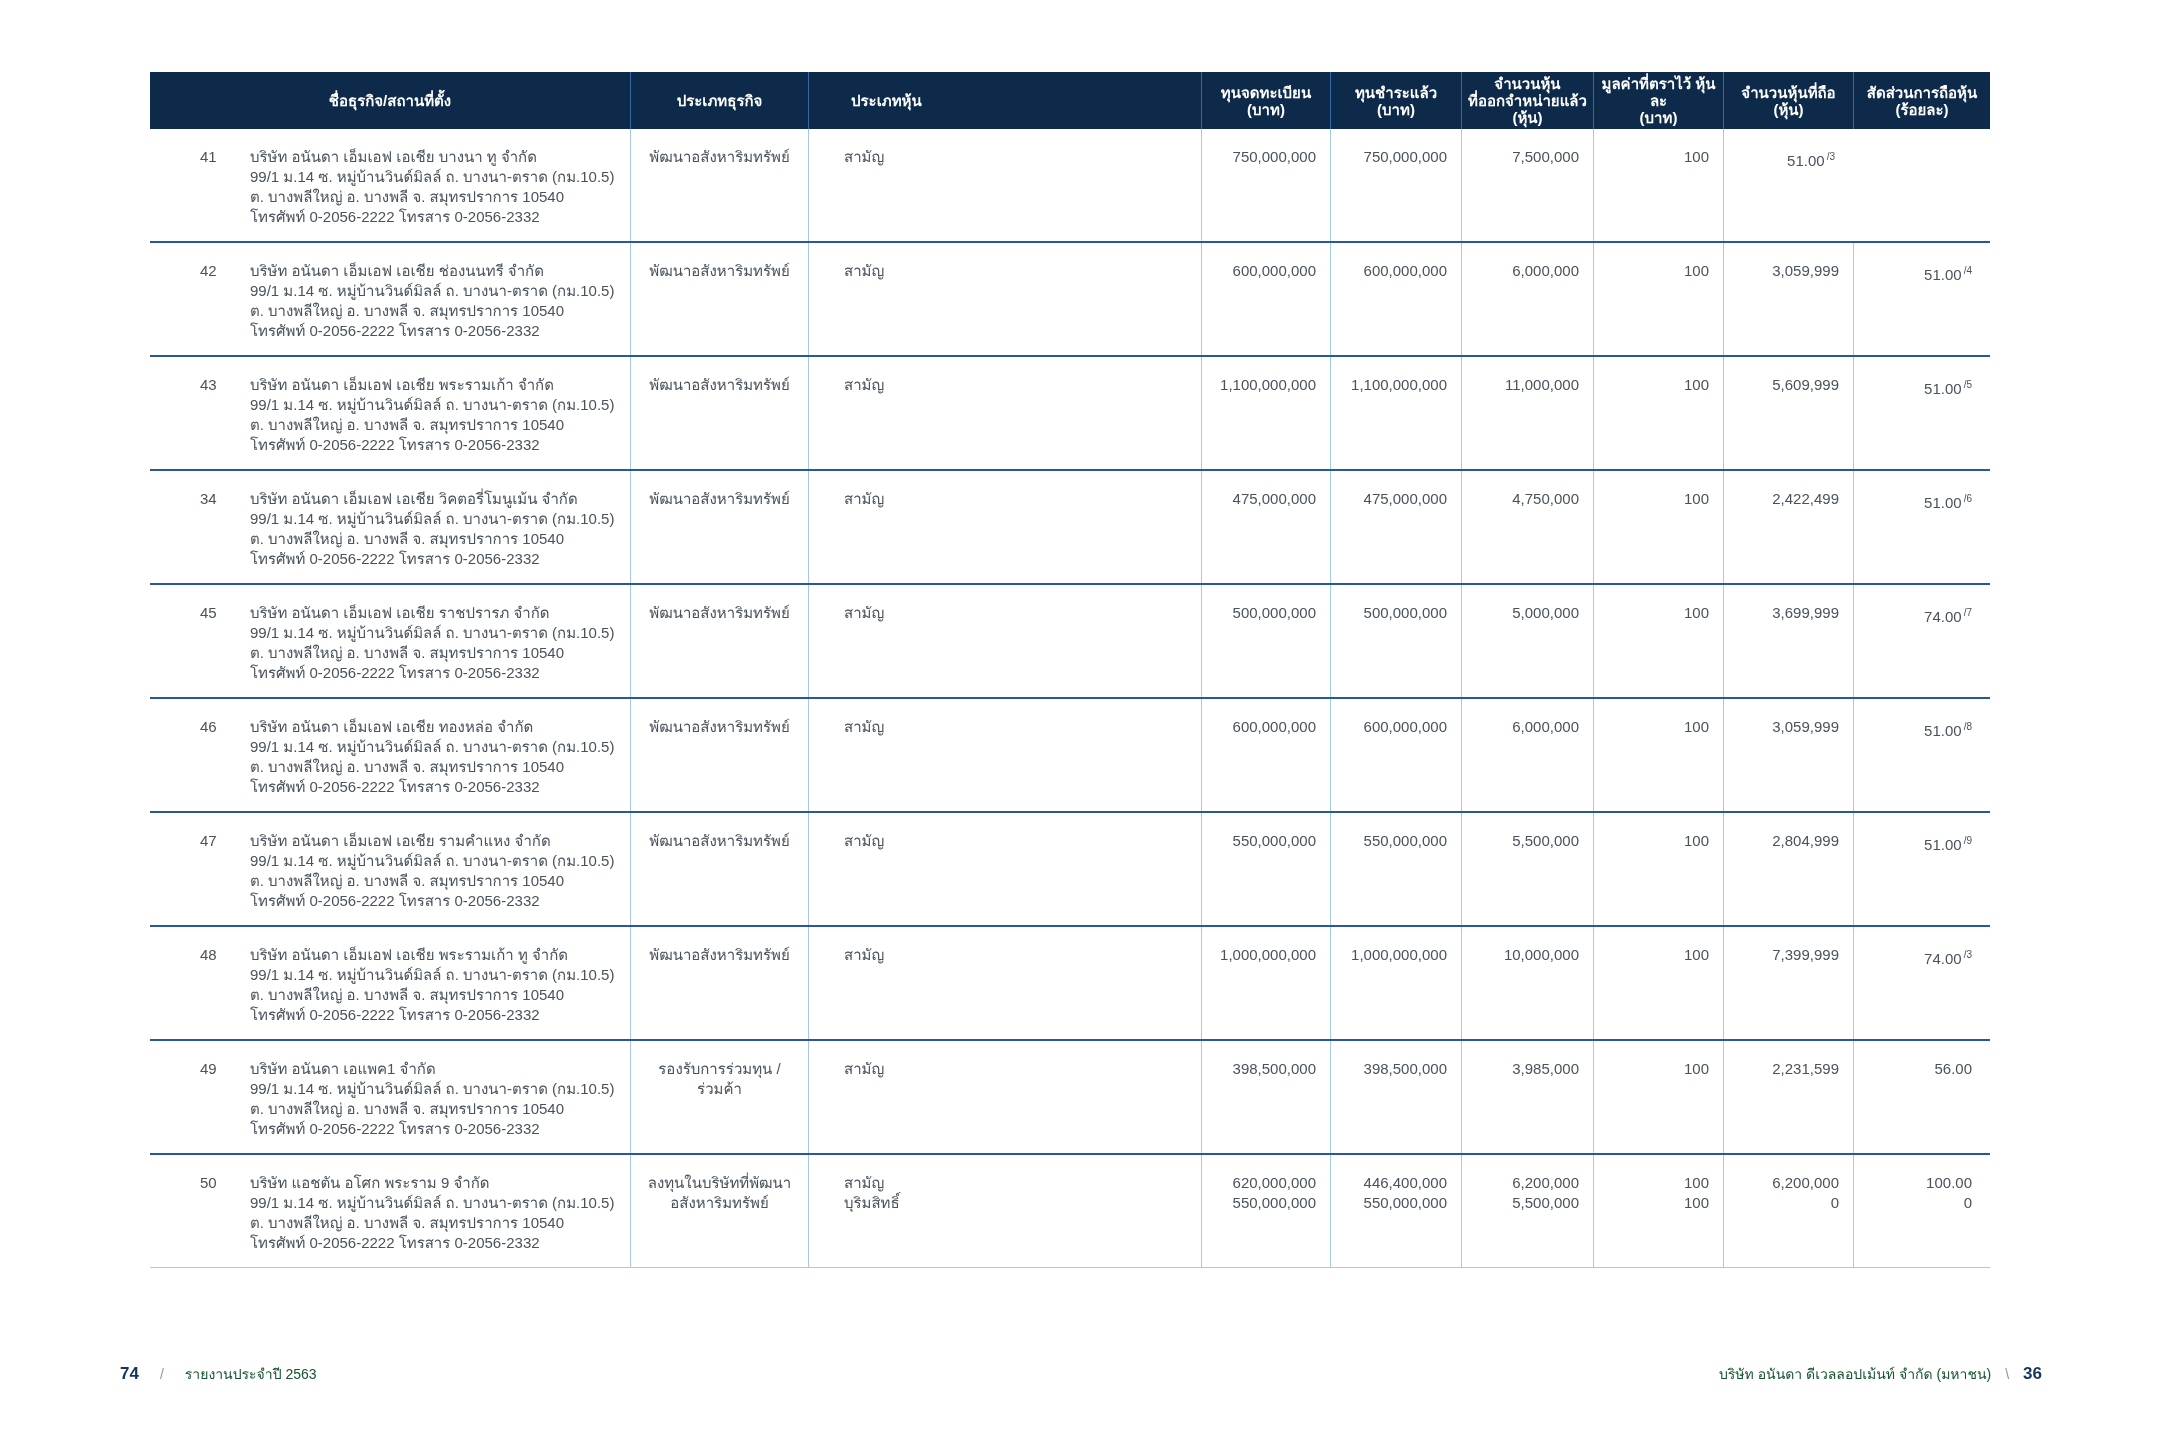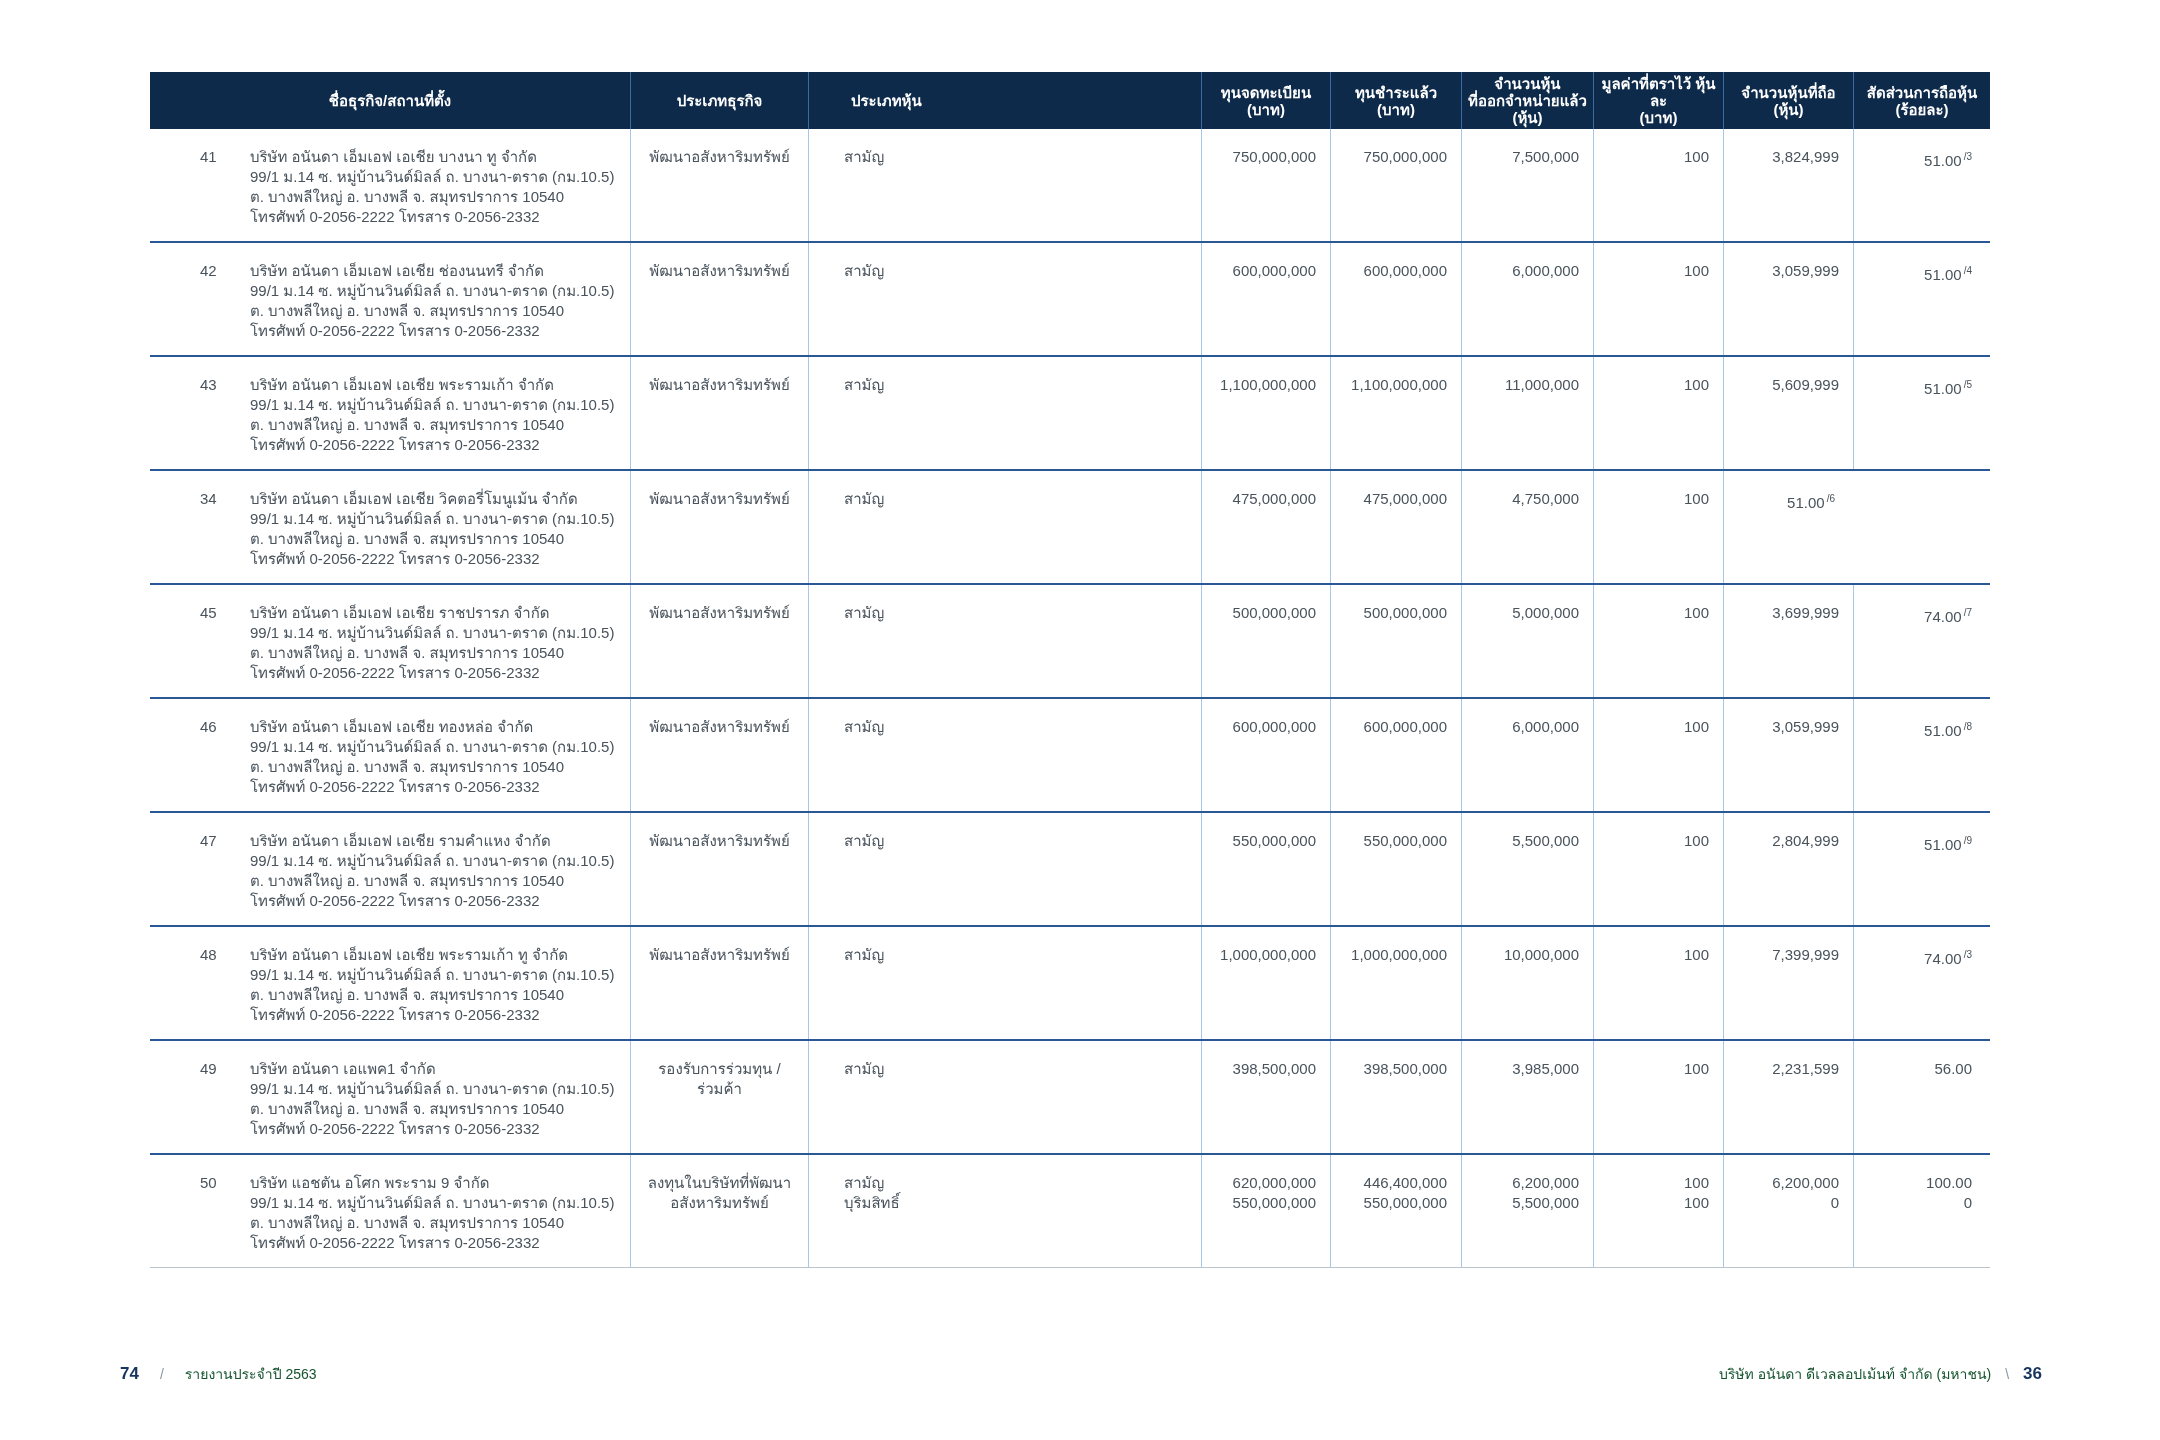--- a/index.html
+++ b/index.html
@@ -118,23 +118,20 @@
         </div>
     <div class="cell num-cell">
           <div>750,000,000</div>
         </div>
     <div class="cell num-cell">
           <div>7,500,000</div>
         </div>
     <div class="cell num-cell">
           <div>100</div>
         </div>
-    <div class="cell num-cell">
-          <div>3,824,999</div>
-        </div>
     <div class="cell num-cell pct-cell">
           <div><span>51.00</span><sup>/3</sup></div>
         </div>
   </div>
 
   <div class="trow grid-cols">
     <div class="cell name-cell">
       <span class="row-no">42</span>
       <div class="name-block">
         <div>บริษัท อนันดา เอ็มเอฟ เอเชีย ช่องนนทรี จำกัด</div>
@@ -231,20 +228,23 @@
           <div>475,000,000</div>
         </div>
     <div class="cell num-cell">
           <div>475,000,000</div>
         </div>
     <div class="cell num-cell">
           <div>4,750,000</div>
         </div>
     <div class="cell num-cell">
           <div>100</div>
+        </div>
+    <div class="cell num-cell">
+          <div>2,422,499</div>
         </div>
     <div class="cell num-cell pct-cell">
           <div><span>51.00</span><sup>/6</sup></div>
         </div>
   </div>
 
   <div class="trow grid-cols">
     <div class="cell name-cell">
       <span class="row-no">45</span>
       <div class="name-block">

